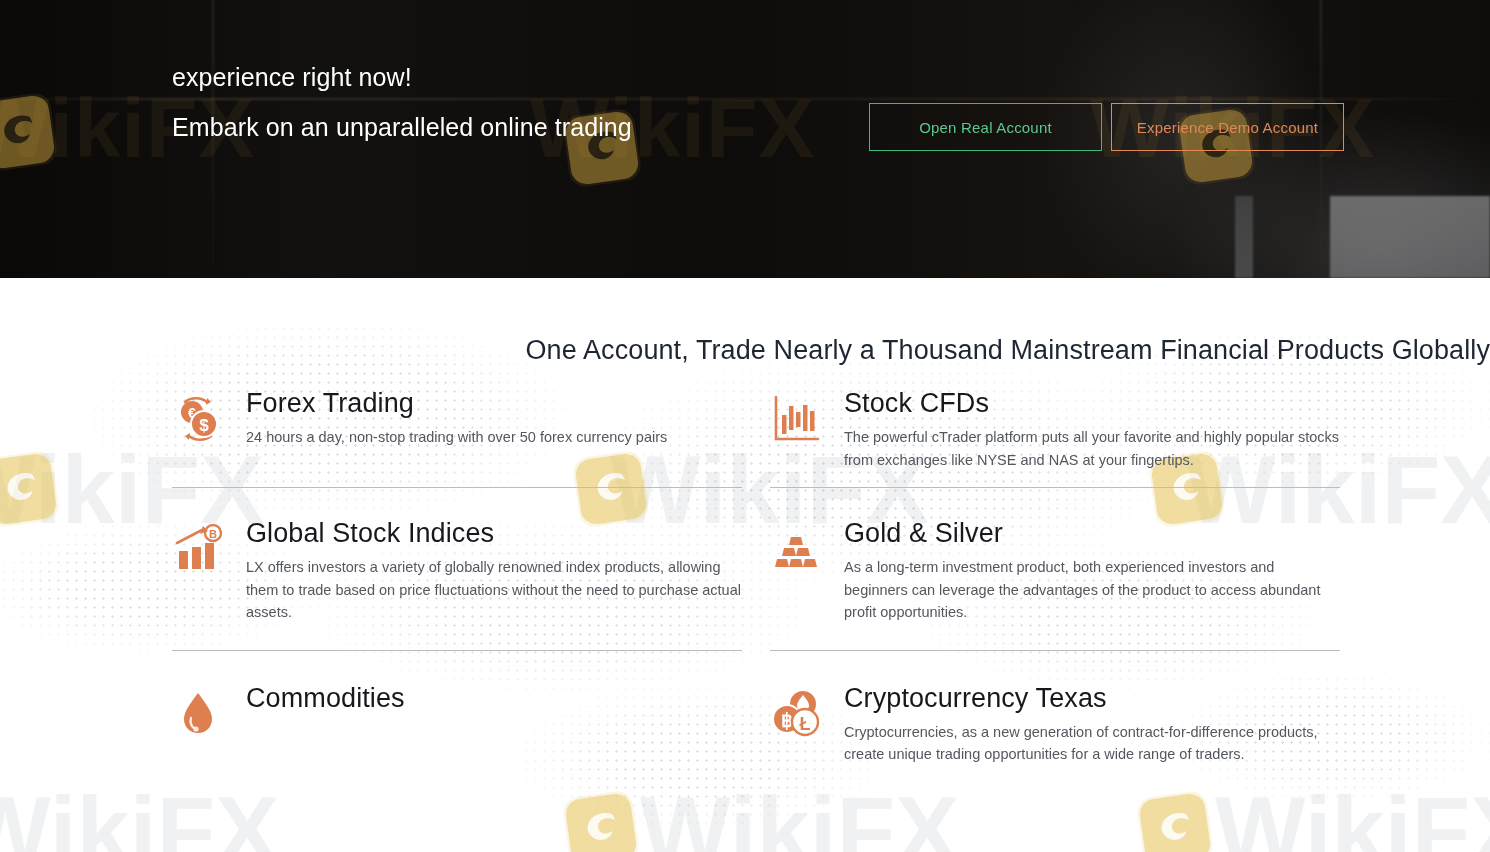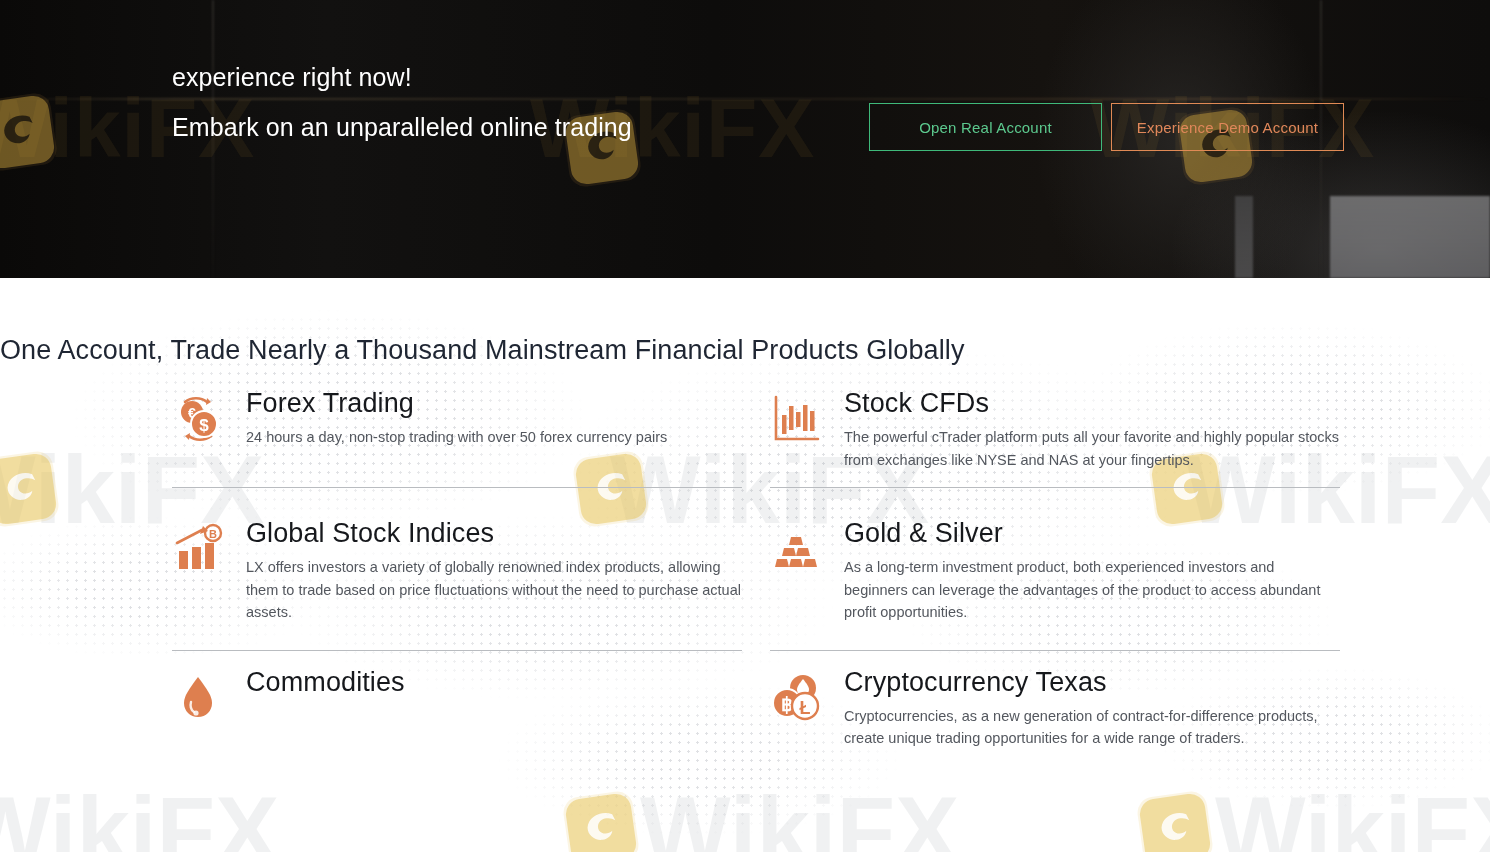--- a/index.html
+++ b/index.html
@@ -145,21 +145,21 @@
   }
   .wm-logo svg { width:100%; height:100%; display:block; opacity:.5; }
   .wm-logo.g1 { left:-14px;  top:176px; transform:rotate(-8deg); }
   .wm-logo.g2 { left:576px;  top:176px; transform:rotate(-8deg); }
   .wm-logo.g3 { left:1152px; top:176px; transform:rotate(-8deg); }
   .wm-logo.g4 { left:566px;  top:516px; transform:rotate(-8deg); }
   .wm-logo.g5 { left:1140px; top:516px; transform:rotate(-8deg); }
 
   .sec-title {
     position:relative; z-index:3;
-    text-align:left;
+    text-align:right;
     font-size:27px;
     color:#1f2633;
     font-weight:400;
     padding-top:57px;
     letter-spacing:.1px;
   }
 
   .grid {
     position:relative; z-index:3;
     margin-top:22px;
@@ -187,21 +187,21 @@
   }
   .divider {
     height:1px; background:#b9bcc0;
     margin-top:18px;
   }
   .r1 .divider { margin-top:16px; }
   .cell.c-forex  .divider { margin-top:38px; }
   .cell.c-gold   .divider { margin-top:26px; }
   .cell.c-indices .divider { margin-top:26px; }
   .row2 { margin-top:30px; }
-  .row3 { margin-top:16px; }
+  .row3 { margin-top:32px; }
   .no-div { height:0; }
 </style>
 </head>
 <body>
 
 <div class="page">
 
   <section class="hero">
     <div class="hero-bg"></div>
     <div class="hero-vline" style="left:212px"></div>

